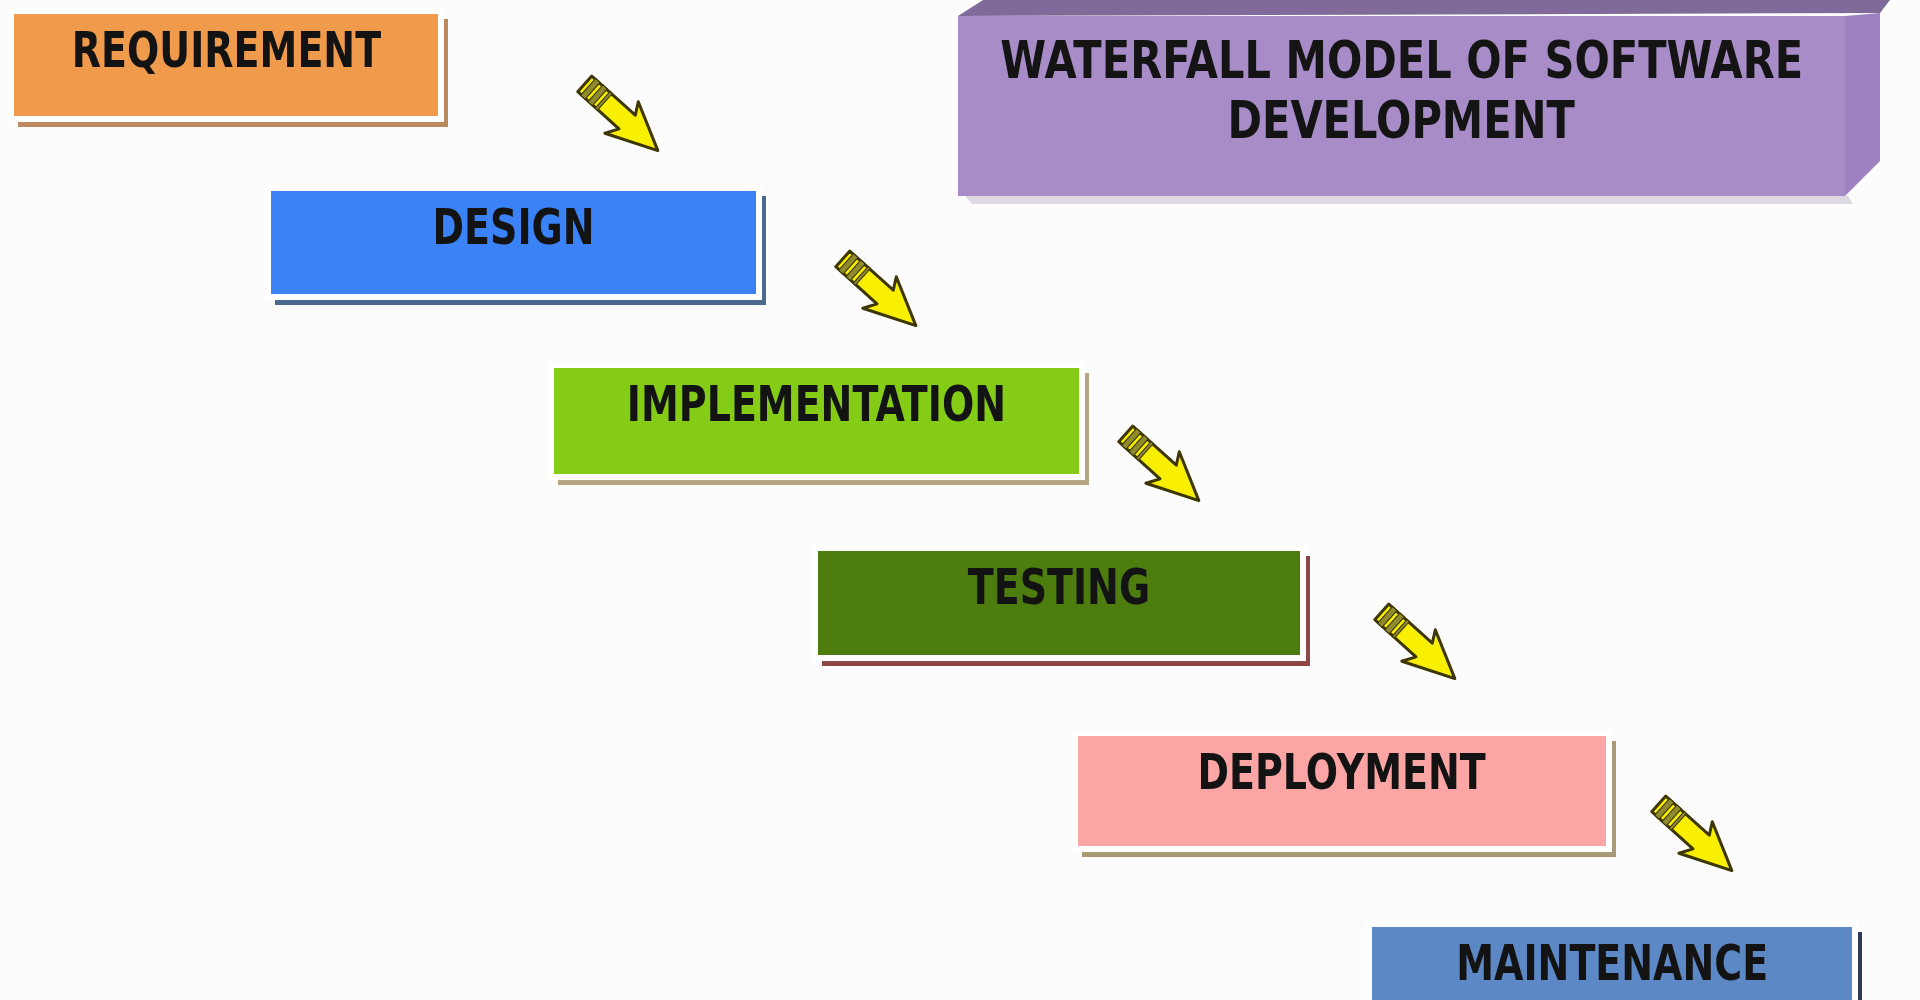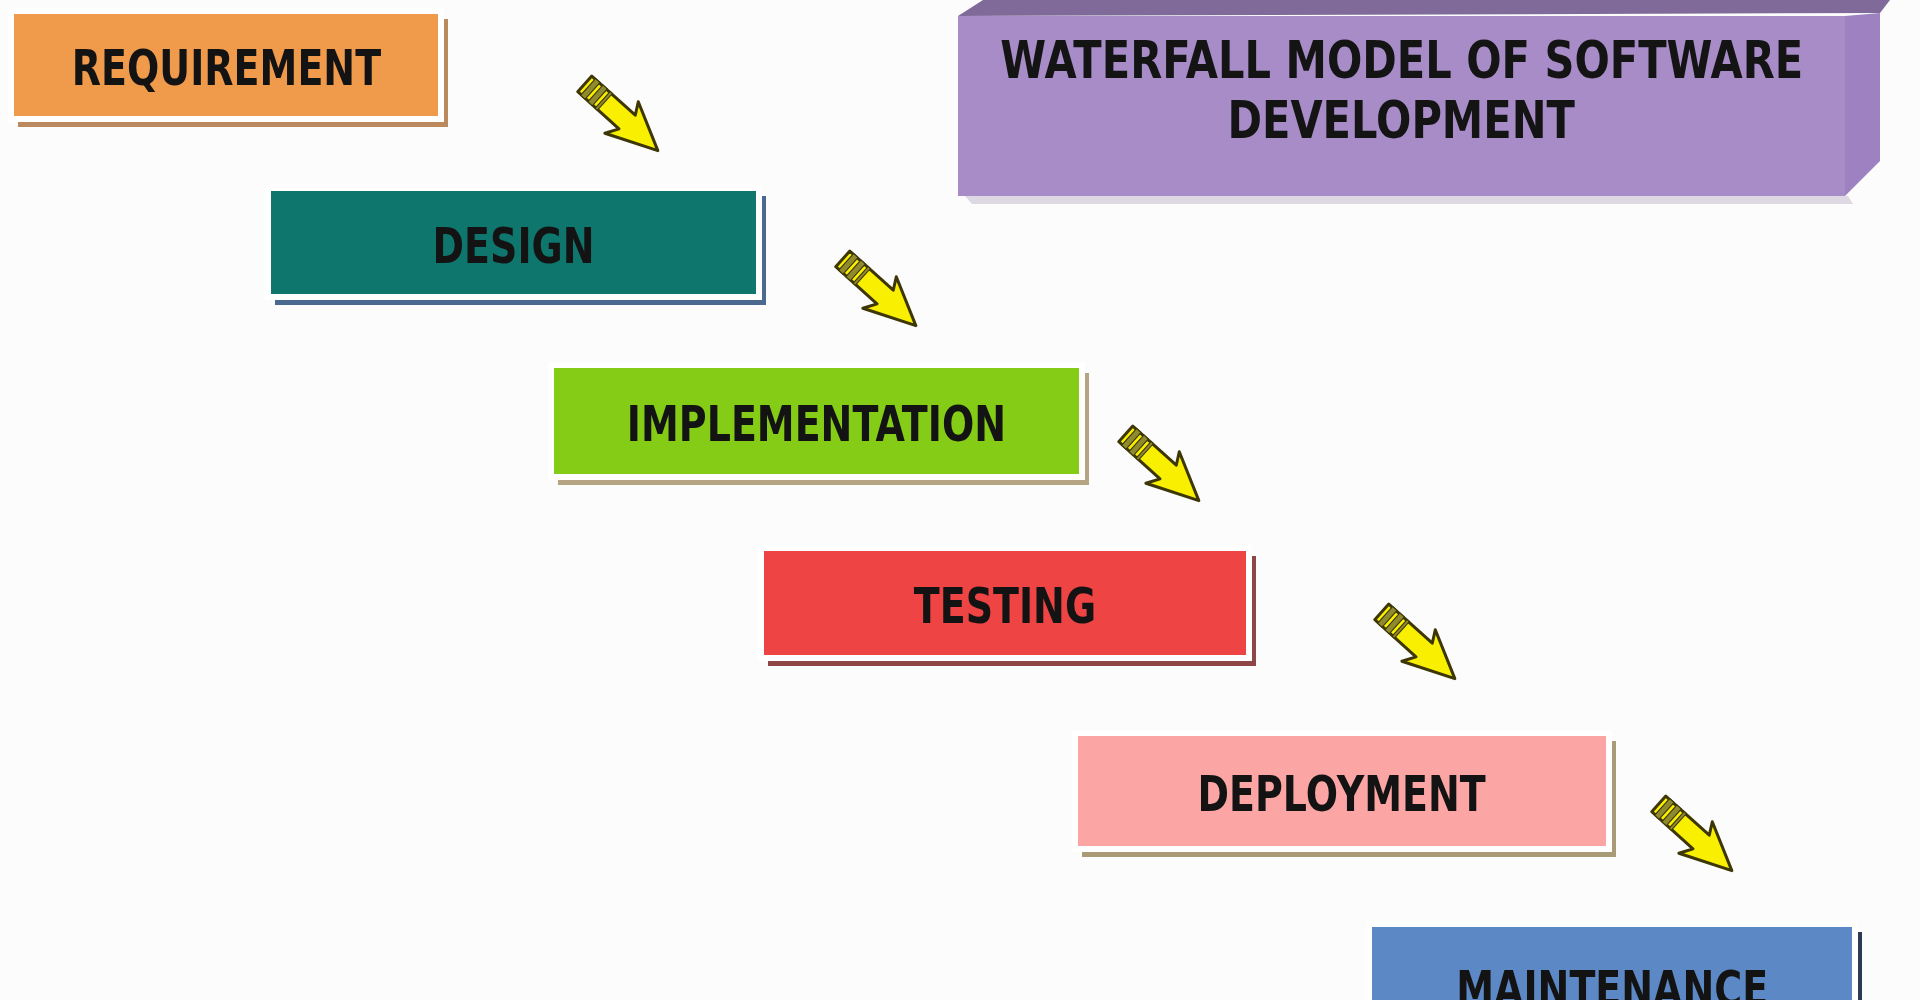--- a/index.html
+++ b/index.html
@@ -4,21 +4,21 @@
 <style>
   html,body{margin:0;padding:0;}
   body{
     width:1920px;height:1000px;overflow:hidden;
     font-family:"DejaVu Sans","Liberation Sans",sans-serif;
   }
   .canvas{position:relative;width:1920px;height:1000px;}
   .stage{
     position:absolute;box-sizing:border-box;
     border:6px solid #ffffff;
-    display:flex;justify-content:center;align-items:center;
+    display:flex;justify-content:center;align-items:flex-start;
     padding-top:8px;
   }
   .stage-label{
     font-weight:bold;font-size:50px;color:#131313;
     transform:scaleX(0.76);transform-origin:center;
     white-space:nowrap;line-height:1.15;
   }
   .arrow{position:absolute;overflow:visible;}
   .title-svg{position:absolute;left:930px;top:0;width:990px;height:215px;}
   .title-text{
@@ -43,27 +43,27 @@
 
   <div class="title-text">
     <span class="tline">WATERFALL MODEL OF SOFTWARE</span>
     <span class="tline">DEVELOPMENT</span>
   </div>
 
   <div id="stages">
       <div class="stage" style="left: 8px; top: 8px; width: 436px; height: 114px; background: rgb(240, 154, 76); box-shadow: rgb(186, 138, 94) 7px 8px 0px -3px;">
         <span class="stage-label">REQUIREMENT</span>
       </div>
-      <div class="stage" style="left: 265px; top: 185px; width: 497px; height: 115px; background: #0f766e; box-shadow: rgb(74, 106, 143) 7px 8px 0px -3px;">
+      <div class="stage" style="left: 265px; top: 185px; width: 497px; height: 115px; background: #3b82f6; box-shadow: rgb(74, 106, 143) 7px 8px 0px -3px;">
         <span class="stage-label">DESIGN</span>
       </div>
       <div class="stage" style="left: 548px; top: 362px; width: 537px; height: 118px; background: #84cc16; box-shadow: rgb(181, 165, 131) 7px 8px 0px -3px;">
         <span class="stage-label">IMPLEMENTATION</span>
       </div>
-      <div class="stage" style="left: 758px; top: 545px; width: 494px; height: 116px; background: #ef4444; box-shadow: rgb(143, 70, 71) 7px 8px 0px -3px;">
+      <div class="stage" style="left: 812px; top: 545px; width: 494px; height: 116px; background: #4d7c0f; box-shadow: rgb(143, 70, 71) 7px 8px 0px -3px;">
         <span class="stage-label">TESTING</span>
       </div>
       <div class="stage" style="left: 1072px; top: 730px; width: 540px; height: 122px; background: #fca5a5; box-shadow: rgb(168, 155, 118) 7px 8px 0px -3px;">
         <span class="stage-label">DEPLOYMENT</span>
       </div>
       <div class="stage" style="left: 1366px; top: 921px; width: 492px; height: 130px; background: rgb(92, 136, 197); box-shadow: rgb(44, 58, 85) 7px 8px 0px -3px;">
         <span class="stage-label">MAINTENANCE</span>
       </div>
     </div>
   <div id="arrows">

